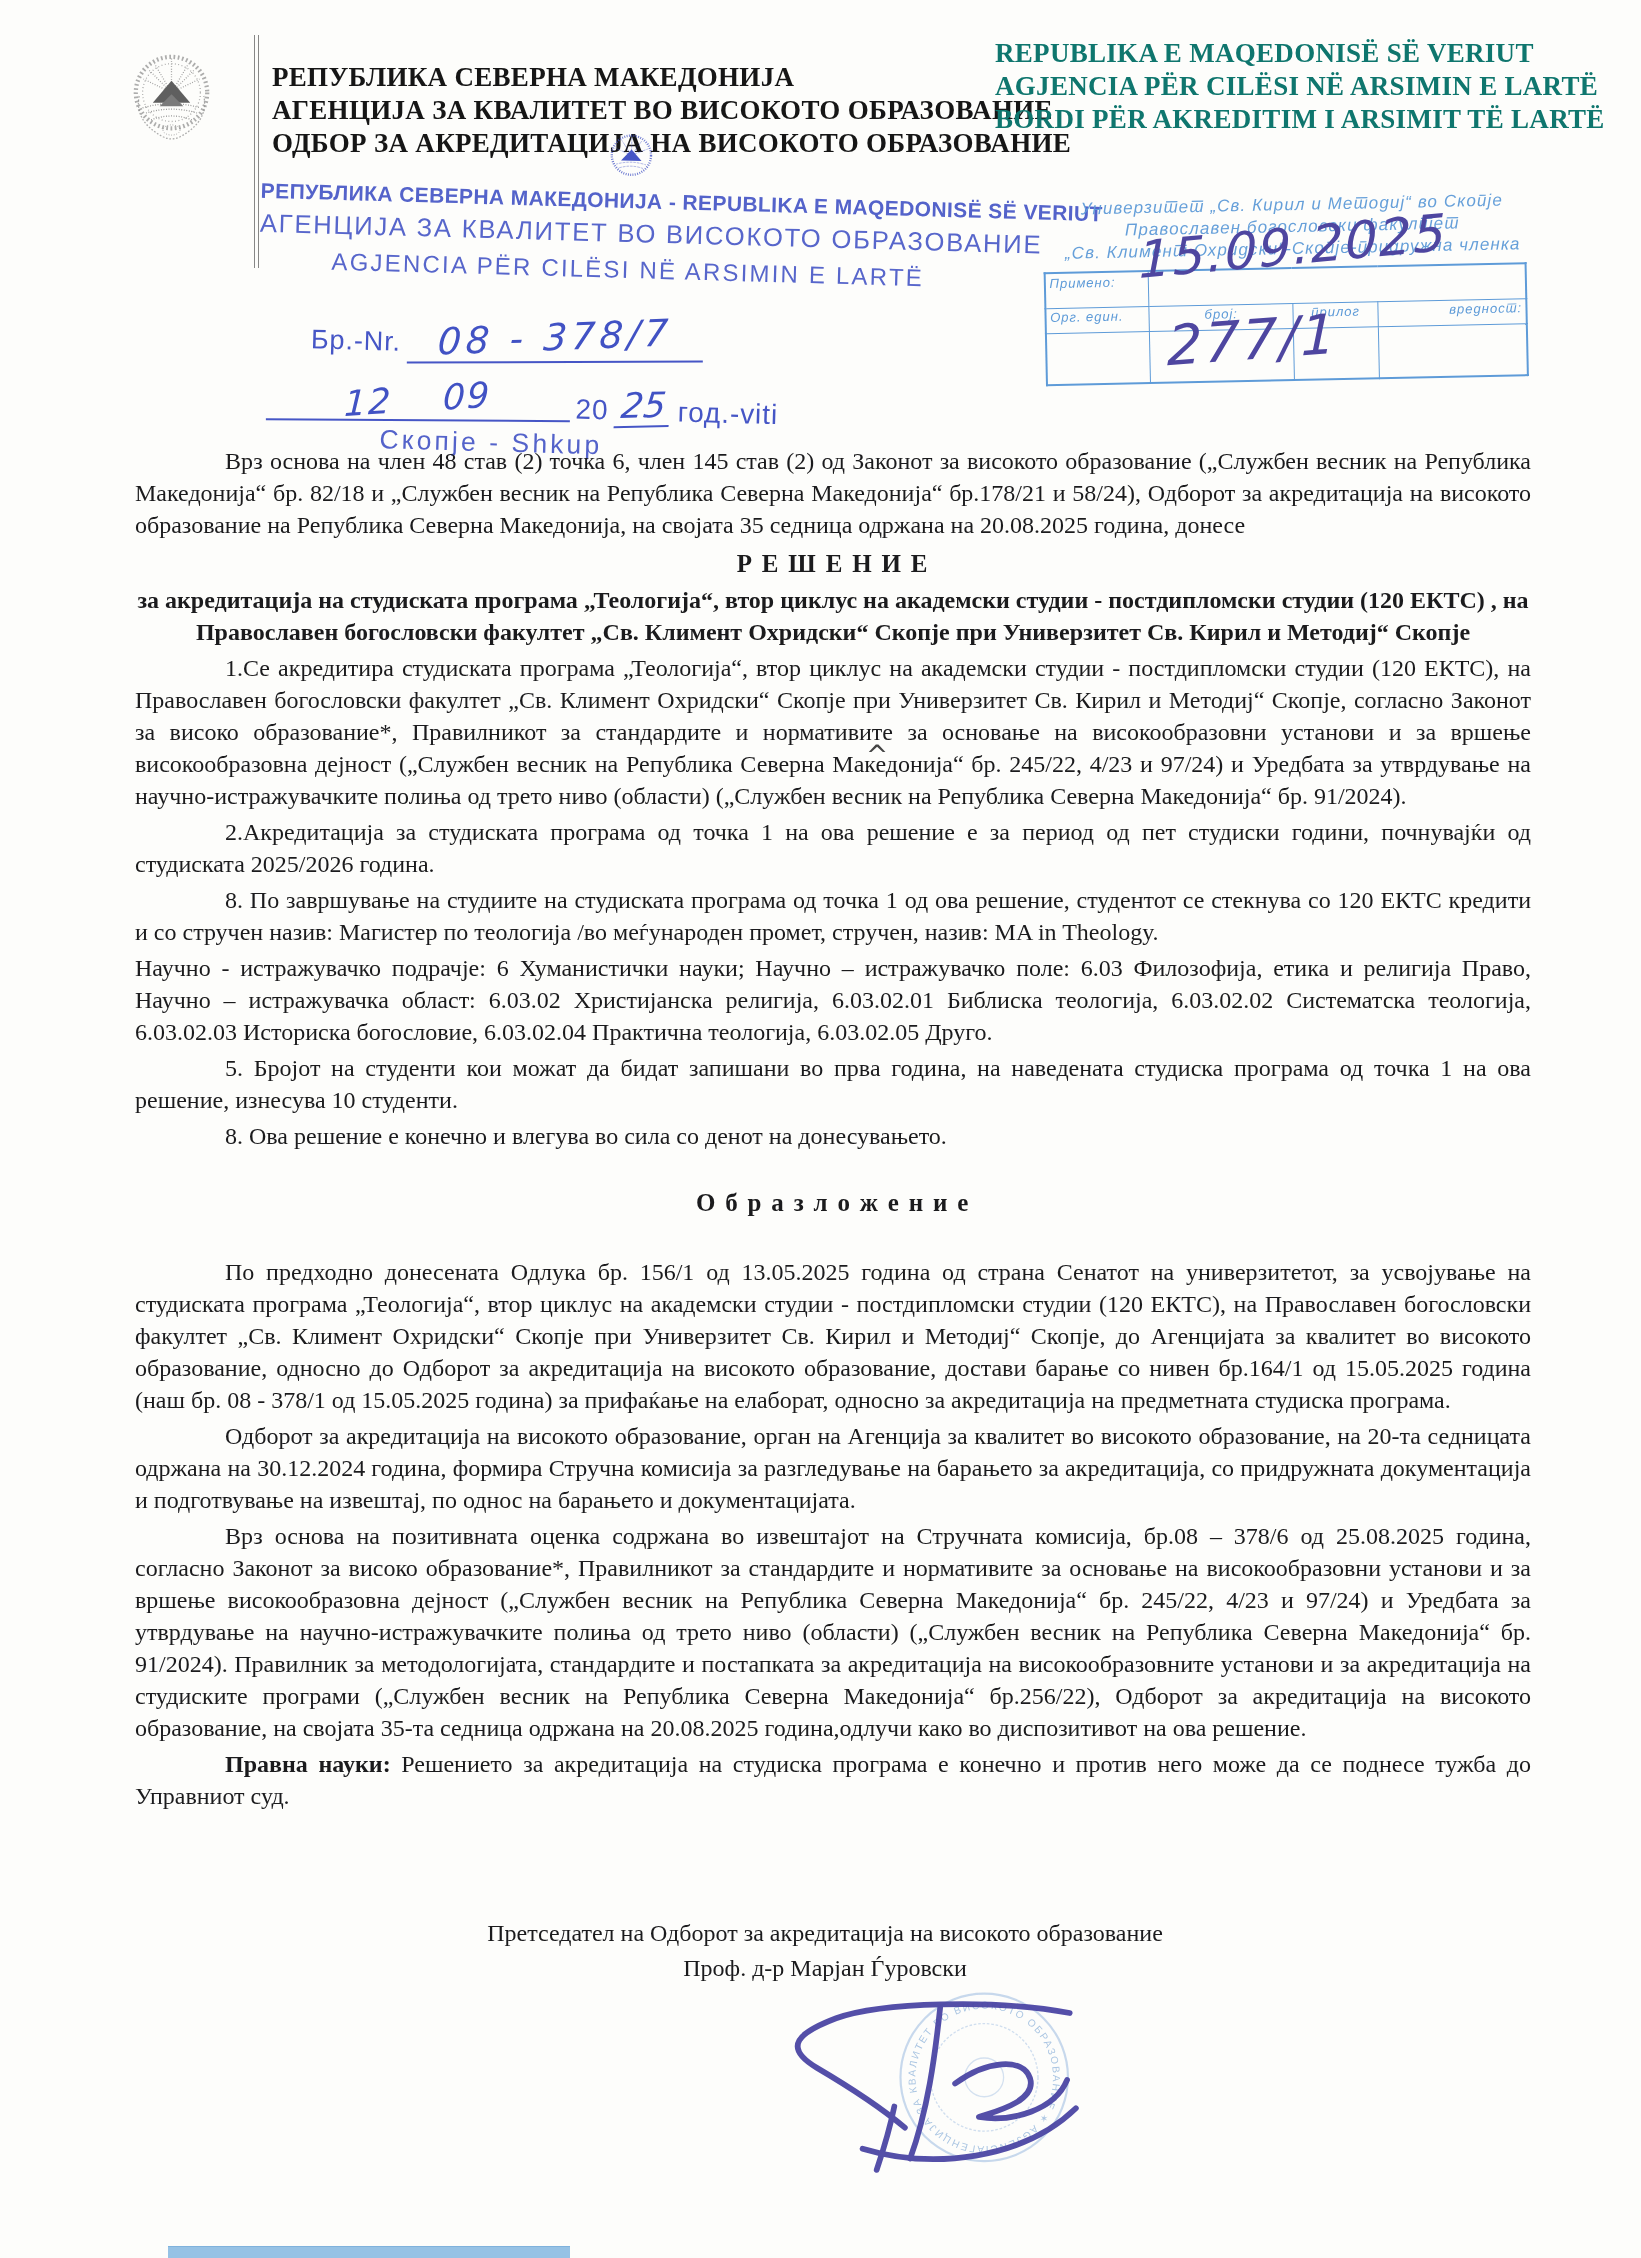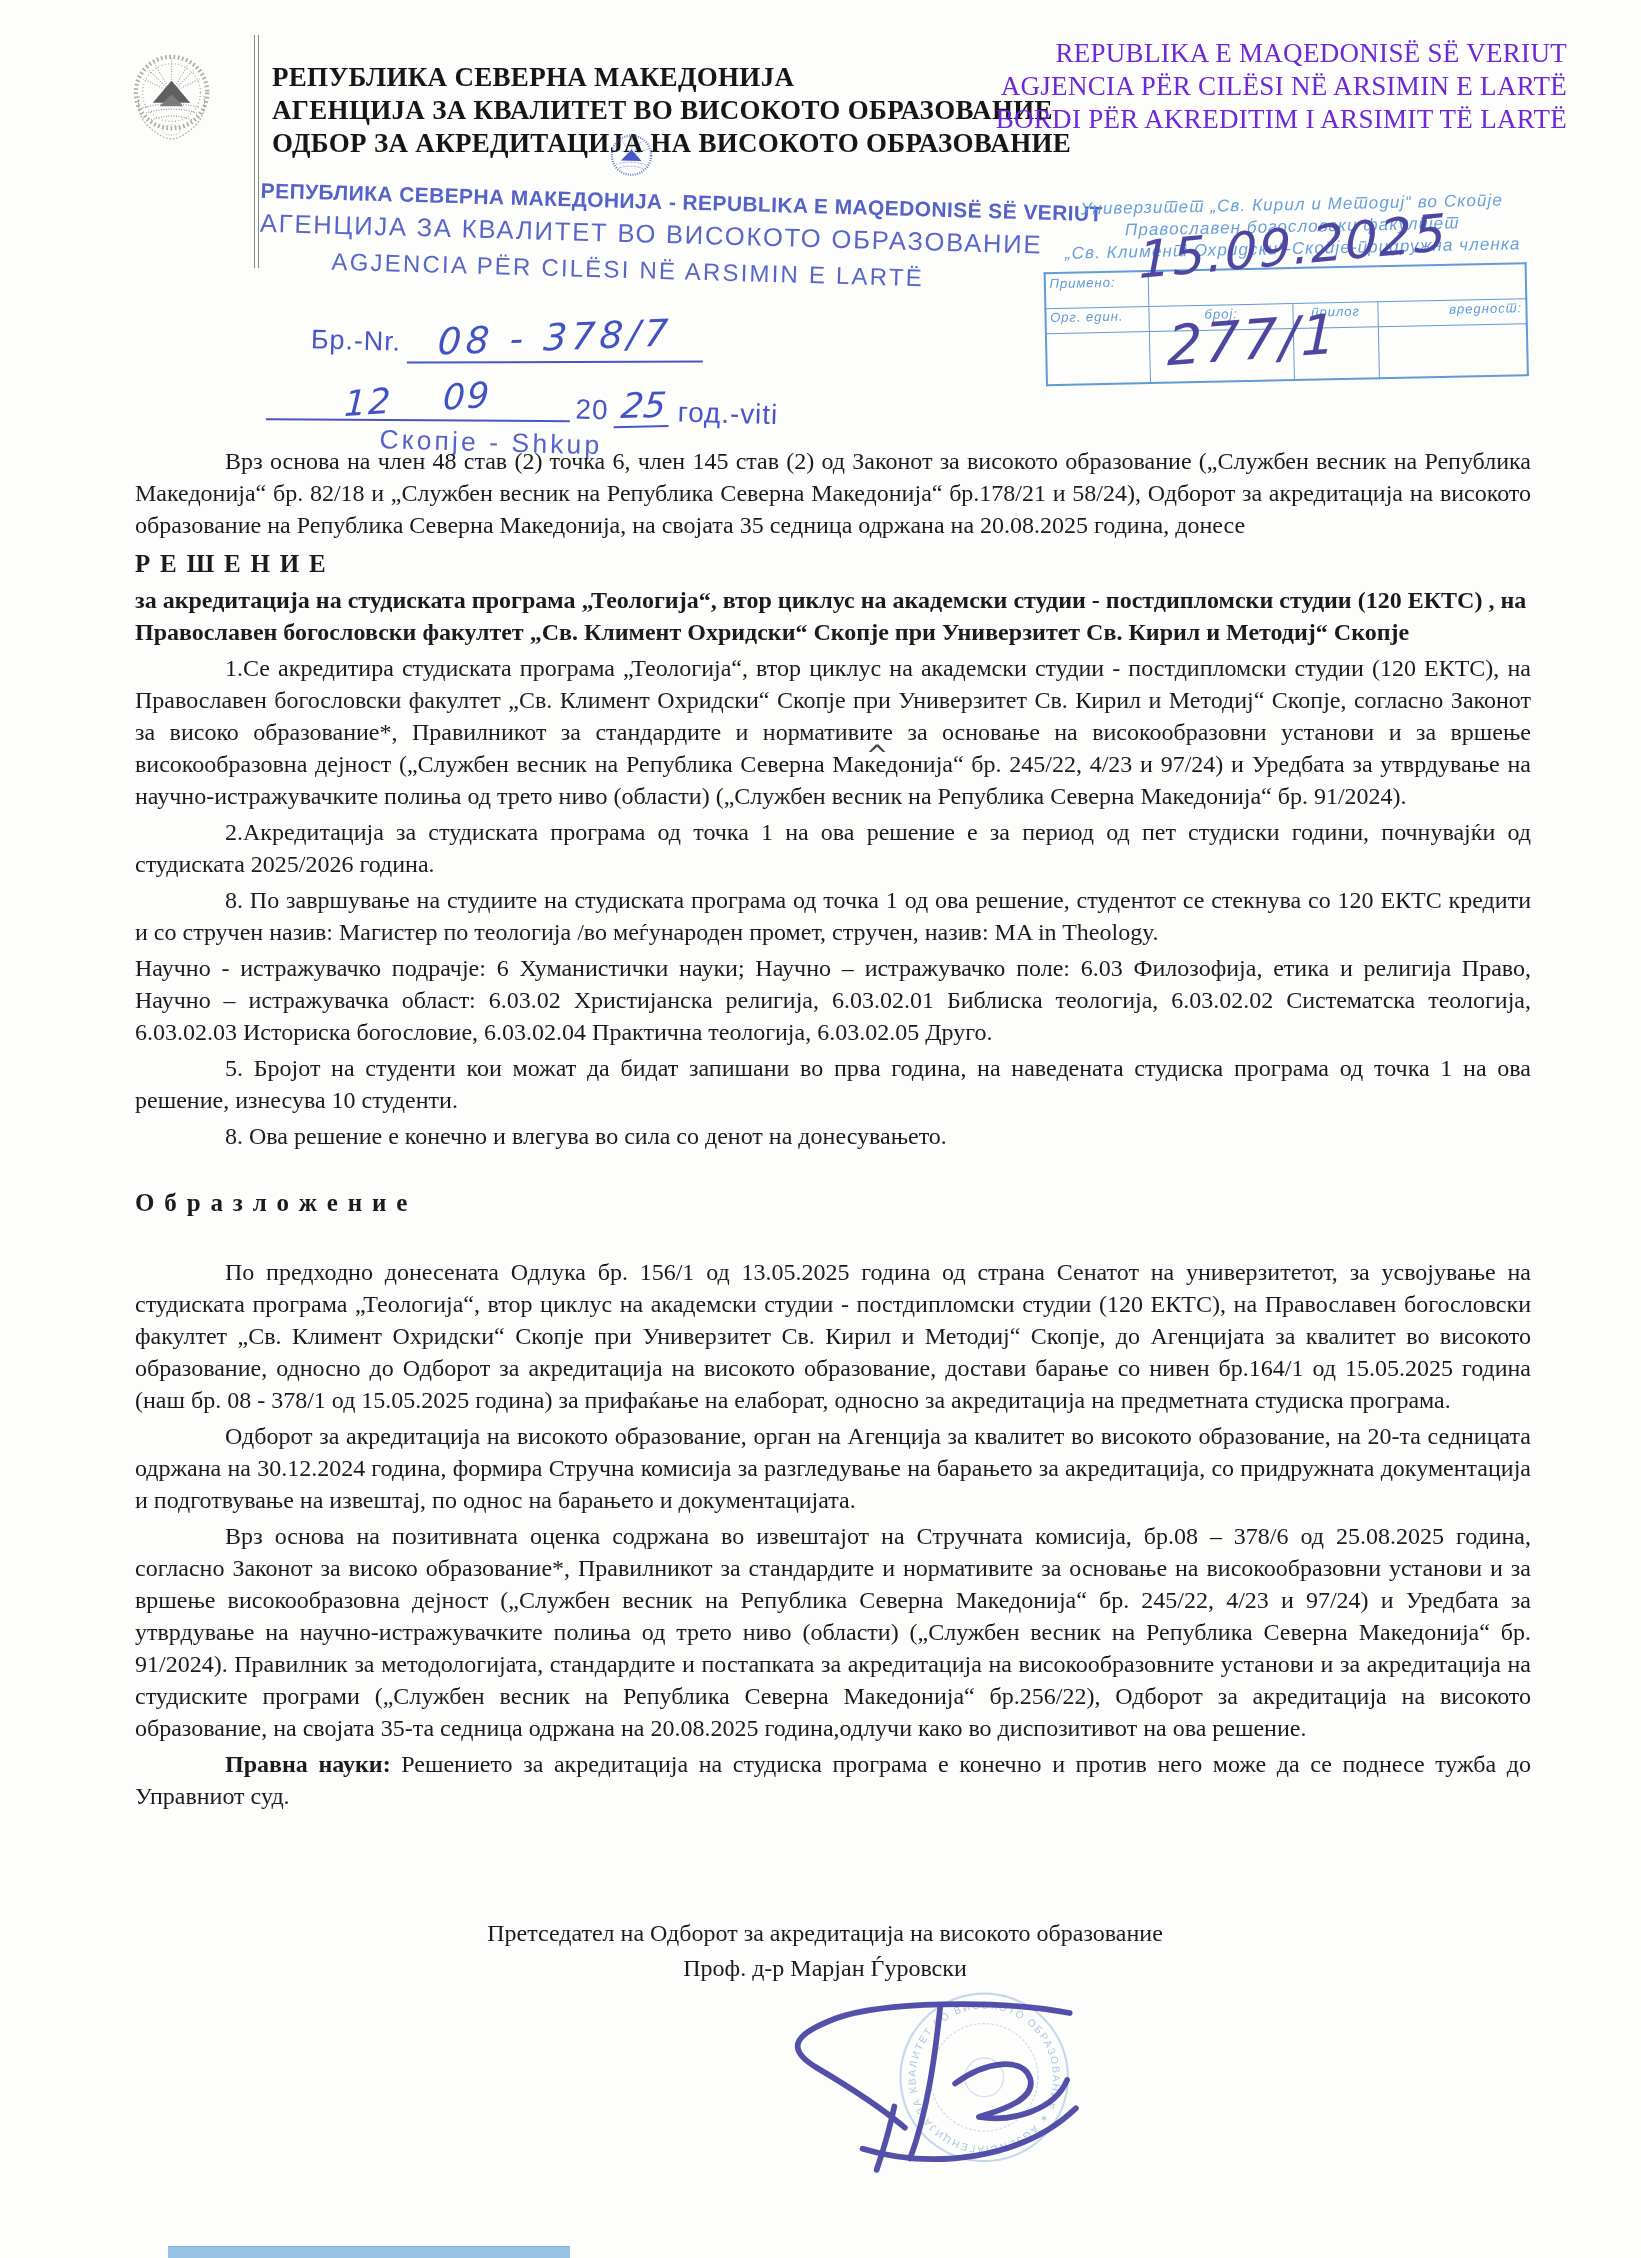--- a/index.html
+++ b/index.html
@@ -12,22 +12,22 @@
     color:#1b1b1d;
   }
   
   .coat-of-arms{position:absolute;left:129px;top:44px;width:85px;height:104px;}
   .header-divider{
     position:absolute;left:254px;top:35px;height:233px;width:2.6px;
     border-left:1.8px solid #6a6a6a;border-right:1.8px solid #6a6a6a;opacity:.8;
   }
   .header-mk{position:absolute;left:272px;top:37px;width:732px;
     font-weight:bold;font-size:27px;line-height:33px;letter-spacing:0.3px;color:#161616;margin-top:24px;}
-  .header-sq{position:absolute;left:995px;top:37px;width:572px;text-align:right;
-    font-weight:normal;font-size:27px;line-height:33px;letter-spacing:0.3px;color:#6d28d9;}
+  .header-sq{position:absolute;left:995px;top:37px;width:572px;text-align:left;
+    font-weight:bold;font-size:27px;line-height:33px;letter-spacing:0.3px;color:#0f766e;}
   .header-mk div,.header-sq div{white-space:nowrap;}
 
   
   .stamp-left{
     position:absolute;left:258px;top:129px;width:738px;
     transform:rotate(1.6deg);
     color:#4656c6;text-align:center;
     font-family:"Liberation Sans", sans-serif;
   }
   .stamp-emblem{display:block;margin:0 auto 3.5px auto;width:55px;height:56px;}
@@ -89,21 +89,21 @@
     color:#4e46a0;transform:rotate(-3deg) skewX(-5deg);
   }
 
   
   .body-text{
     position:absolute;left:131px;top:441px;width:1404px;
     font-size:24px;line-height:32px;text-align:justify;
   }
   .para{margin:4px;}
   .indent{text-indent:90px;}
-  .center{text-align:left;text-indent:0;}
+  .center{text-align:center;text-indent:0;}
   .bold{font-weight:bold;}
   .decision-title{margin-top:7px;letter-spacing:1.8px;font-size:25px;}
   .rationale-title{margin-top:35px;margin-bottom:37px;letter-spacing:1.8px;font-size:25px;}
   .stray-mark{position:absolute;left:866px;top:739px;font-size:26.5px;color:#444;font-family:"DejaVu Sans",sans-serif;}
 
   
   .signature-block{
     position:absolute;left:123px;top:1916px;width:1404px;text-align:center;
     font-size:24px;line-height:35px;
   }

